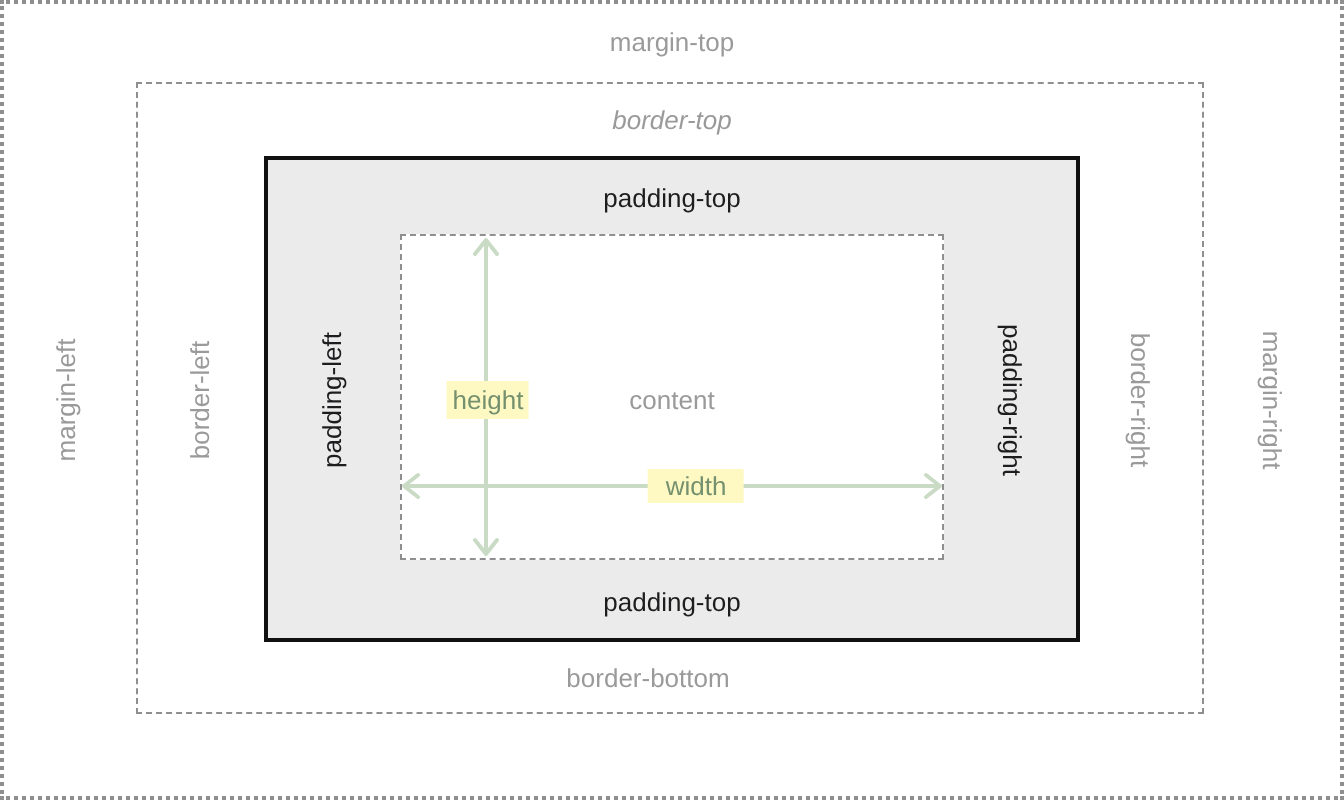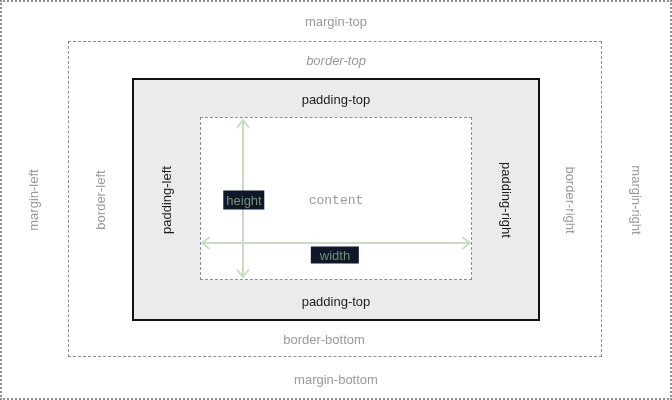--- a/index.html
+++ b/index.html
@@ -61,39 +61,39 @@
     line-height: 1;
     white-space: nowrap;
     transform: translate(-50%, -50%);
     z-index: 5;
   }
   .lbl.rot-ccw { transform: translate(-50%, -50%) rotate(-90deg); }
   .lbl.rot-cw  { transform: translate(-50%, -50%) rotate(90deg); }
   .muted { color: var(--muted-text); }
   .dark  { color: var(--dark-text); }
   .dim   { color: var(--dimension-text); }
-  .gap-bg { background: #0f172a; }
+  .gap-bg { background: #fef9c3; }
 
   .pos-margin-top     { left: 336px; top: 21px; }
   .pos-border-top     { left: 336px; top: 60px; font-style: italic; }
   .pos-padding-top    { left: 336px; top: 99px; }
   .pos-padding-bottom { left: 336px; top: 301px; }
   .pos-border-bottom  { left: 324px; top: 339px; }
   .pos-margin-bottom  { left: 336px; top: 379px; }
 
   .pos-margin-left    { left: 33px;  top: 200px; }
   .pos-border-left    { left: 100px; top: 200px; }
   .pos-padding-left   { left: 166px; top: 200px; }
   .pos-padding-right  { left: 506px; top: 200px; }
   .pos-border-right   { left: 570px; top: 200px; }
   .pos-margin-right   { left: 636px; top: 200px; }
 
-  .pos-content { left: 336px; top: 200px; font-family: Liberation Mono, monospace; }
+  .pos-content { left: 336px; top: 200px; }
   .pos-height  { left: 244px; top: 200px; padding: 3px 3px; }
-  .pos-width   { left: 335px; top: 243px; padding: 2px 9px; margin-top: 12px; }
+  .pos-width   { left: 348px; top: 243px; padding: 2px 9px; }
 </style>
 </head>
 <body>
 
 <div class="stage">
 
   <div class="margin-box"></div>
   <div class="border-box"></div>
   <div class="padding-box"></div>
   <div class="content-box"></div>
@@ -109,21 +109,20 @@
       <polyline points="209,237.5 202,243 209,248.5"></polyline>
       <polyline points="463,237.5 470,243 463,248.5"></polyline>
     </g>
   </svg>
 
   <span class="lbl muted pos-margin-top">margin-top</span>
   <span class="lbl muted pos-border-top">border-top</span>
   <span class="lbl dark  pos-padding-top">padding-top</span>
   <span class="lbl dark  pos-padding-bottom">padding-top</span>
   <span class="lbl muted pos-border-bottom">border-bottom</span>
-  <span class="lbl muted pos-margin-bottom">margin-bottom</span>
 
   <span class="lbl muted rot-ccw pos-margin-left">margin-left</span>
   <span class="lbl muted rot-ccw pos-border-left">border-left</span>
   <span class="lbl dark  rot-ccw pos-padding-left">padding-left</span>
 
   <span class="lbl dark  rot-cw pos-padding-right">padding-right</span>
   <span class="lbl muted rot-cw pos-border-right">border-right</span>
   <span class="lbl muted rot-cw pos-margin-right">margin-right</span>
 
   <span class="lbl muted pos-content">content</span>

